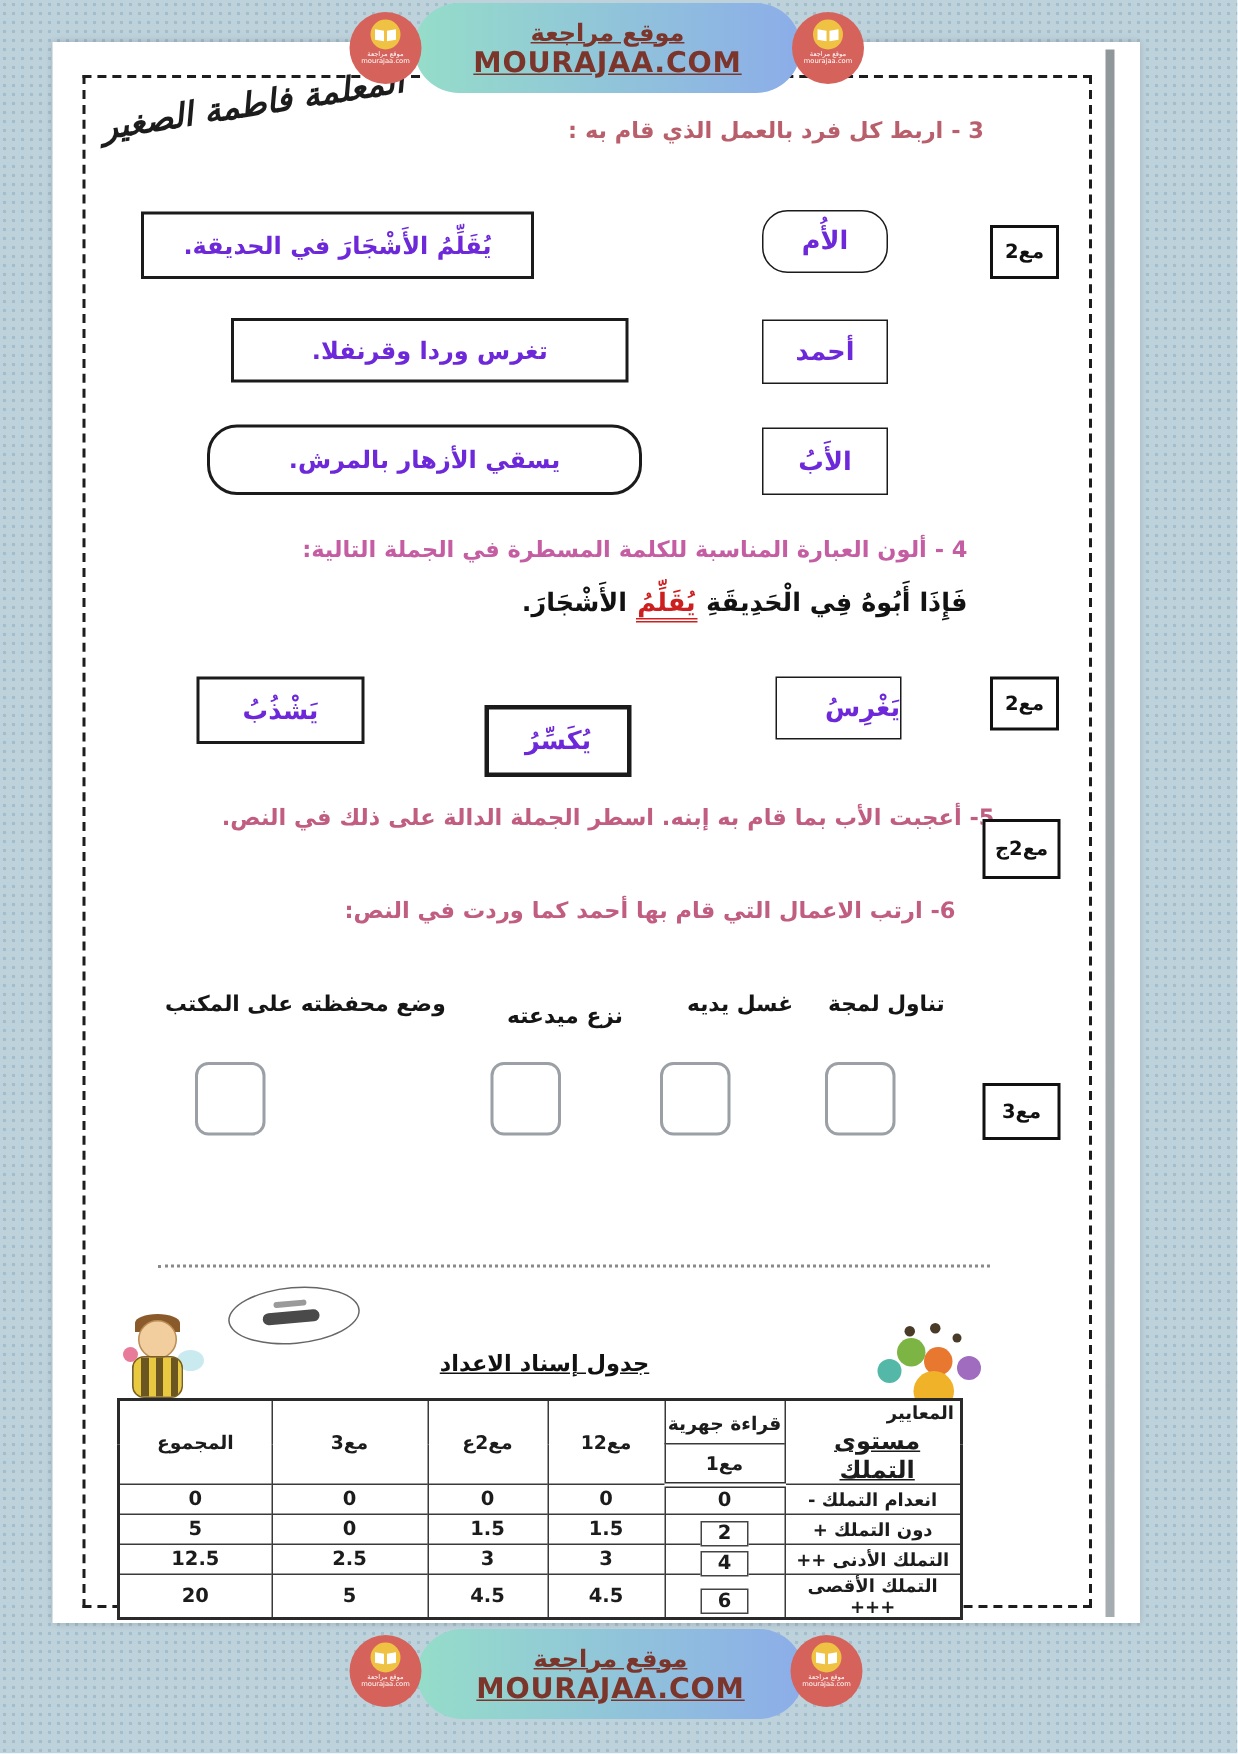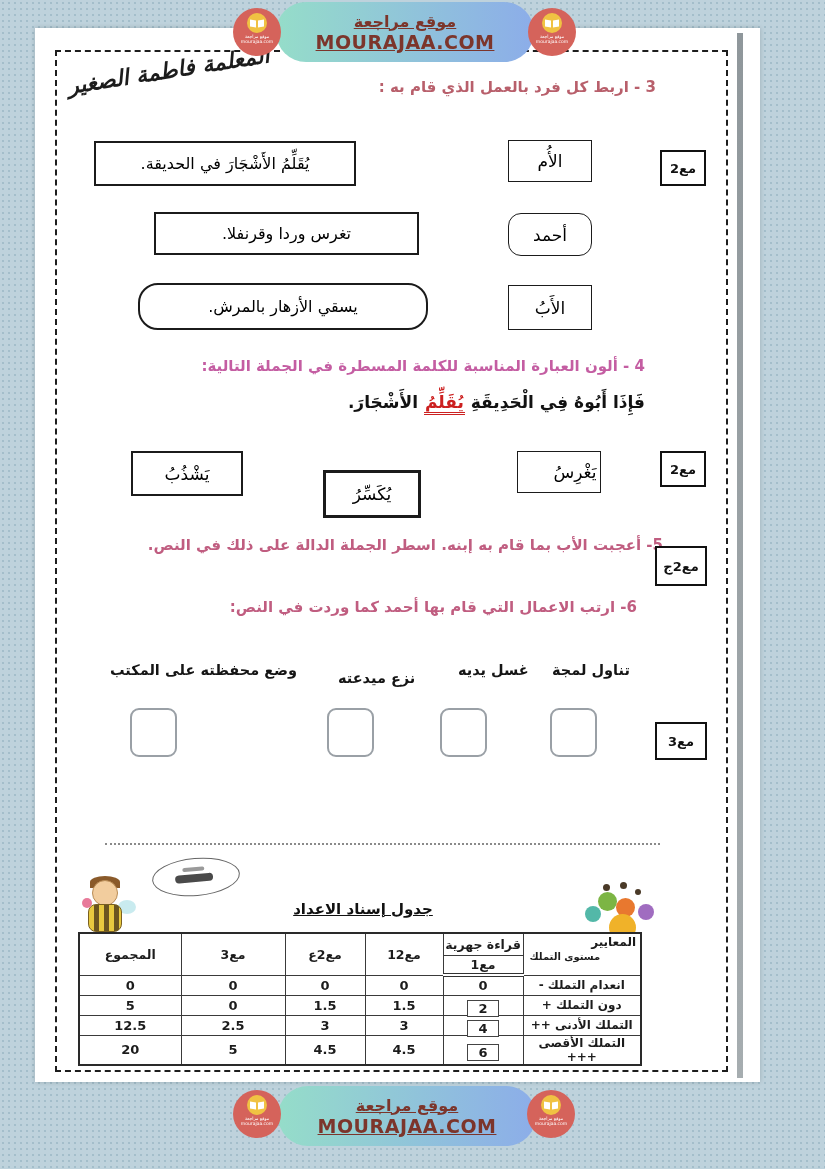--- a/index.html
+++ b/index.html
@@ -42,21 +42,21 @@
   .sig{
     position:absolute; left:66px; top:58px; width:205px;
     font-size:22px; font-weight:bold; font-style:italic; color:#1c1c1c;
     direction:rtl; text-align:center; transform:rotate(-9deg);
   }
   .prompt{ position:absolute; direction:rtl; text-align:right; font-size:15px; font-weight:bold; }
   .c-q3{ color:#b85f6b; } .c-q4{ color:#c45da2; } .c-pink{ color:#c05d80; }
   .wbox{
     position:absolute; border:2px solid #1b1b1b; background:#fff;
     display:flex; align-items:center; justify-content:center;
-    font-weight:normal; color:#000000; direction:rtl; text-align:right;
+    font-weight:bold; color:#6d28d9; direction:rtl; text-align:right;
   }
   .thin{ border-width:1.5px; } .thick{ border-width:3px; }
   .mark{
     position:absolute; border:2.5px solid #111; background:#fff;
     display:flex; align-items:center; justify-content:center;
     font-size:13px; font-weight:bold; direction:rtl; color:#111;
   }
   .sentence{ position:absolute; direction:rtl; text-align:right; font-size:17px; font-weight:bold; color:#121212; }
   .uword{ color:#cc2020; border-bottom:3px double #cc2020; padding:0 1px; }
   .order-label{ position:absolute; direction:rtl; text-align:left; font-size:14.5px; font-weight:bold; color:#151515; }
@@ -97,21 +97,21 @@
     position:absolute; left:78px; top:932px; width:562px;
     border-collapse:collapse; direction:rtl; table-layout:fixed;
     font-size:13px; color:#1c1c1c; background:#fff;
   }
   table.grade th, table.grade td{ border:1.5px solid #3a3a3a; padding:0 0; text-align:center; font-weight:bold; }
   table.grade{ border:2px solid #2a2a2a; }
   tr.hdr1 th{ height:22px; font-size:12.5px; }
   tr.hdr2 th{ height:20px; border-bottom:4px double #333; font-size:12.5px; }
   th.crit{ vertical-align:top; }
   .crit-top{ text-align:right; padding:1px 4px 0 0; font-size:12px; }
-  .crit-bot{ text-align:left; padding:2px 0 0 6px; font-size:10px; }
+  .crit-bot{ text-align:center; padding:2px 0 0 6px; font-size:16px;text-decoration:underline; }
   tr.datarow td{ height:20px; }
   td.rowlabel{ text-align:right; padding-right:5px; font-size:12px; }
   .nested{ display:inline-block; min-width:32px; border:1.5px solid #444; background:#fff;
     padding:0 5px; transform:translateY(3px); }
   td.qcell{ text-align:left; padding-left:3px; }
 </style>
 </head>
 <body>
 
 <div class="screen">
@@ -134,22 +134,22 @@
     <div class="logo-cap">موقع مراجعة</div>
     <div class="logo-cap">mourajaa.com</div>
   </div>
 
   <div class="sig">المعلمة فاطمة الصغير</div>
 
   <div class="prompt c-q3" style="left:330px; top:78px; width:326px;">3 - اربط كل فرد بالعمل الذي قام به :</div>
 
   <div class="mark" style="left:660px; top:150px; width:46px; height:36px;">مع2</div>
 
-  <div class="wbox thin" style="left:508px; top:140px; width:84px; height:42px; font-size:17px;">الأُم</div>
-  <div class="wbox thin" style="left:508px; top:213px; width:84px; height:43px; font-size:17px;border-radius:13px;">أحمد</div>
+  <div class="wbox thin" style="left:508px; top:140px; width:84px; height:42px; font-size:17px;border-radius:17px;">الأُم</div>
+  <div class="wbox thin" style="left:508px; top:213px; width:84px; height:43px; font-size:17px;">أحمد</div>
   <div class="wbox thin" style="left:508px; top:285px; width:84px; height:45px; font-size:17px;">الأَبُ</div>
 
   <div class="wbox" style="left:94px; top:141px; width:262px; height:45px; font-size:16px;">يُقَلِّمُ الأَشْجَارَ في الحديقة.</div>
   <div class="wbox" style="left:154px; top:212px; width:265px; height:43px; font-size:16px;">تغرس وردا وقرنفلا.</div>
   <div class="wbox" style="left:138px; top:283px; width:290px; height:47px; font-size:16px;border-radius:20px;">يسقي الأزهار بالمرش.</div>
 
   <div class="prompt c-q4" style="left:112px; top:357px; width:533px;">4 - ألون العبارة المناسبة للكلمة المسطرة في الجملة التالية:</div>
 
   <div class="sentence" style="left:280px; top:392px; width:365px;">
     <span>فَإِذَا أَبُوهُ فِي الْحَدِيقَةِ</span>

